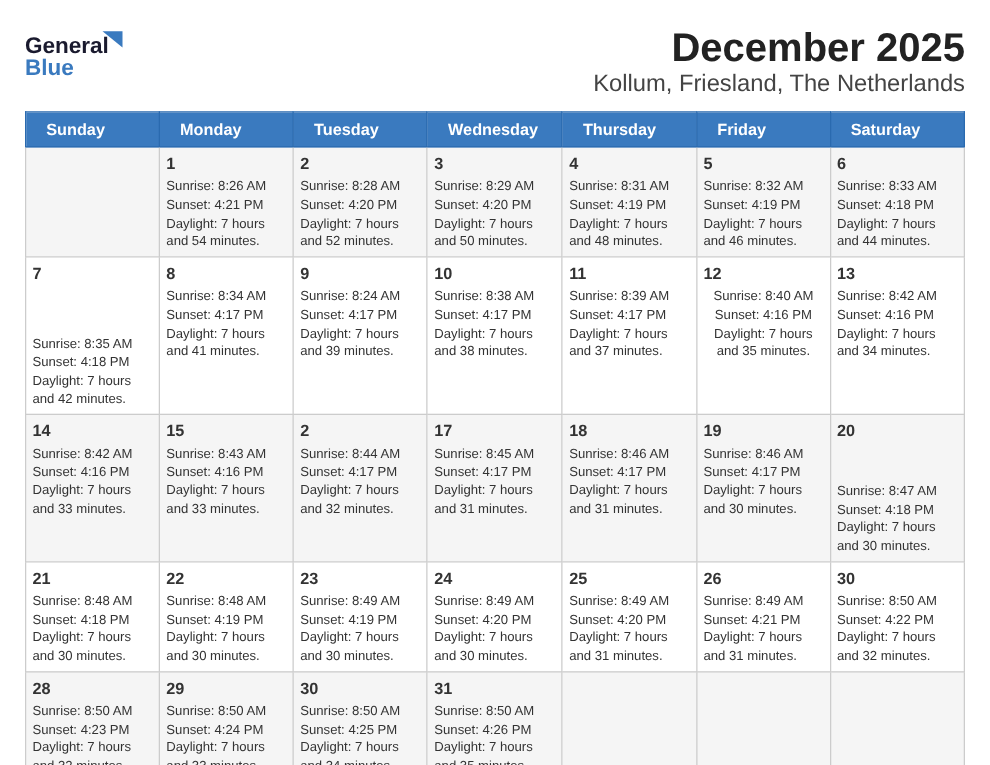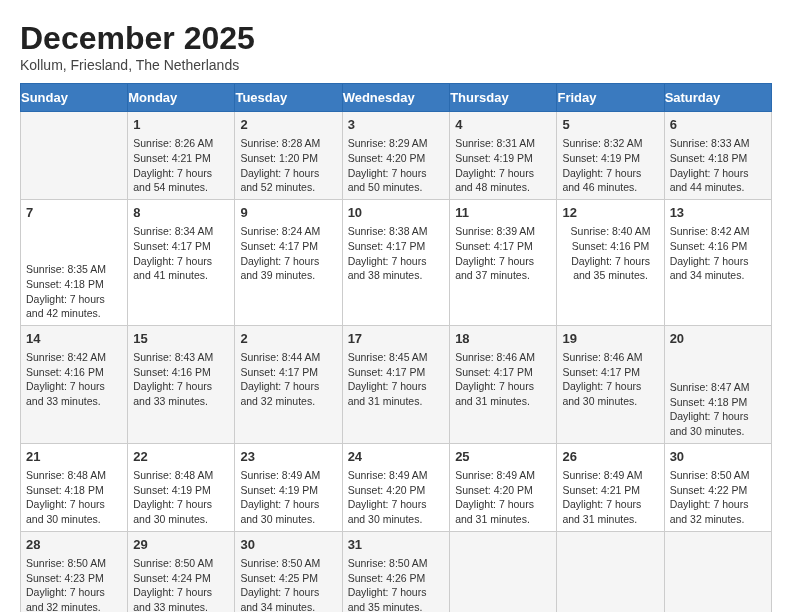--- a/index.html
+++ b/index.html
@@ -15,39 +15,40 @@
       justify-content: space-between;
       align-items: flex-start;
       margin-bottom: 10px;
     }
     .logo {
       display: flex;
       flex-direction: column;
       align-items: flex-start;
     }
     .title-block {
+      text-align: right;
     }
     .month-title {
       font-size: 32px;
       font-weight: bold;
       color: #222;
     }
     .subtitle {
-      font-size: 14px;
+      font-size: 19px;
       color: #444;
     }
     .calendar {
       width: 100%;
       border-collapse: collapse;
       font-size: 11px;
     }
     .calendar thead th {
       background-color: #3a7abf;
       color: white;
-      padding: 6px 0;
+      padding: 6px 16px;
       text-align: left;
       font-size: 13px;
       font-weight: bold;
       border: 1px solid #2a6aaf;
     }
     .calendar tbody td {
       vertical-align: top;
       border: 1px solid #ccc;
       padding: 4px 5px;
       width: 108px;
@@ -69,20 +70,29 @@
     }
     .cell-content {
       font-size: 10.5px;
       color: #333;
     }
   </style>
 </head>
 <body>
 
 <div class="header">
+  <div class="logo">
+    <svg width="80" height="50" viewBox="0 0 80 50">
+
+      <text x="0" y="22" font-size="18" font-weight="bold" fill="#1a1a2e" font-family="Arial">General</text>
+      <text x="0" y="40" font-size="18" font-weight="bold" fill="#3a7abf" font-family="Arial">Blue</text>
+
+      <polygon points="62,5 78,5 78,18" fill="#3a7abf"></polygon>
+    </svg>
+  </div>
   <div class="title-block">
     <div class="month-title">December 2025</div>
     <div class="subtitle">Kollum, Friesland, The Netherlands</div>
   </div>
 </div>
 
 <table class="calendar">
   <thead>
     <tr>
     <th>Sunday</th>
@@ -100,21 +110,21 @@
         <td>
           <span class="day-num">1</span>
           <div class="cell-content" style="white-space: pre-line;">Sunrise: 8:26 AM
 Sunset: 4:21 PM
 Daylight: 7 hours
 and 54 minutes.</div>
         </td>
         <td>
           <span class="day-num">2</span>
           <div class="cell-content" style="white-space: pre-line;">Sunrise: 8:28 AM
-Sunset: 1:20 PM
+Sunset: 4:20 PM
 Daylight: 7 hours
 and 52 minutes.</div>
         </td>
         <td>
           <span class="day-num">3</span>
           <div class="cell-content" style="white-space: pre-line;">Sunrise: 8:29 AM
 Sunset: 4:20 PM
 Daylight: 7 hours
 and 50 minutes.</div>
         </td>

